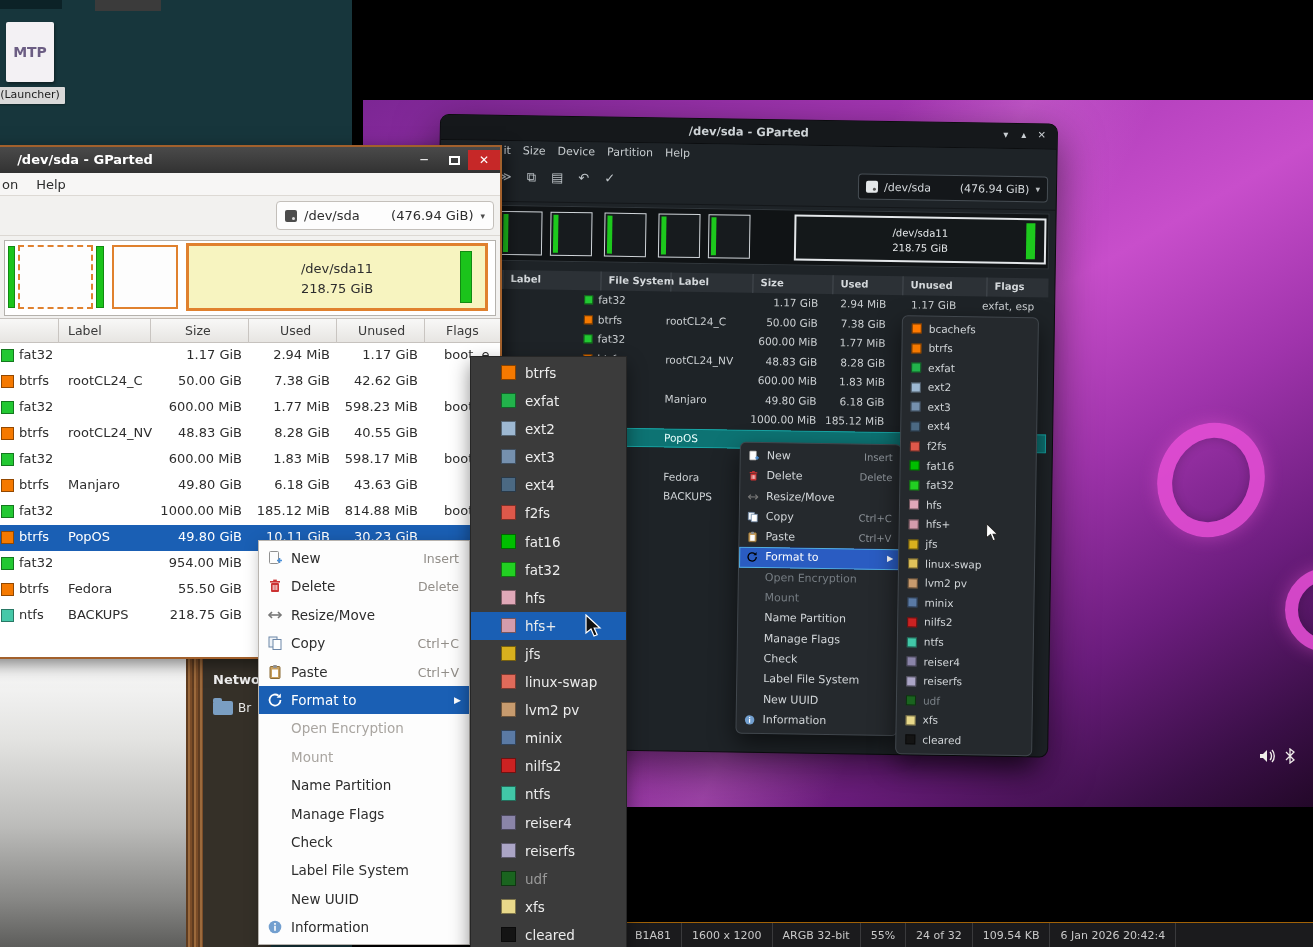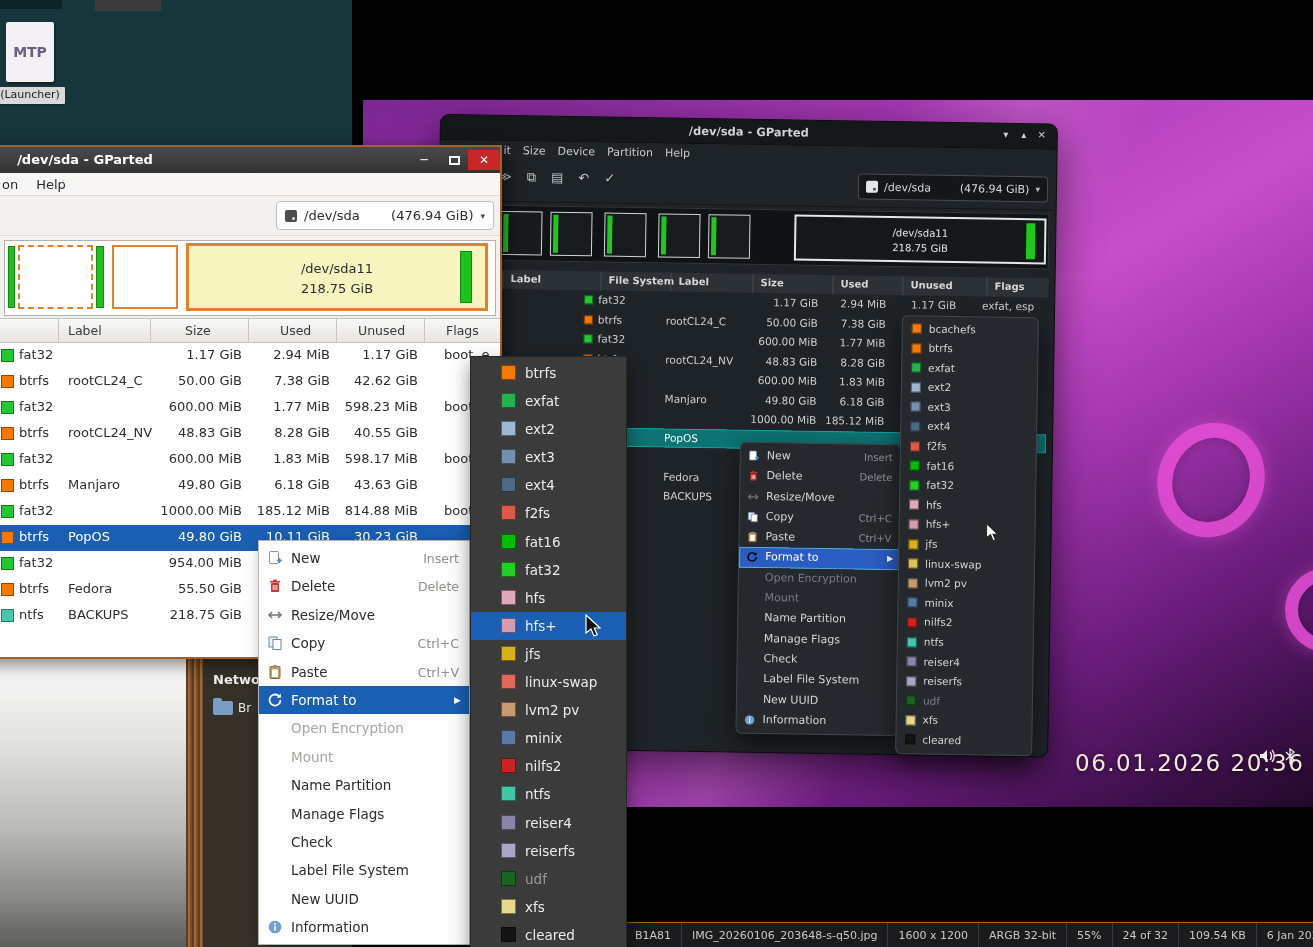--- a/index.html
+++ b/index.html
@@ -573,34 +573,32 @@
               <span class="schip" style="background: rgb(20, 20, 20);"></span>
               <span class="slabel">cleared</span>
             </div>
           </div>
 
         <svg class="cursor" style="left:628px;top:414px;" width="17" height="20" viewBox="0 0 17 20">
           <path d="M2 1 L2 15 L6 12 L8.5 18 L11 17 L8.5 11.5 L13 11.5 Z" fill="#fff" stroke="#222" stroke-width="1"></path>
         </svg>
       </div>
 
-      <div class="timestamp">06.01.2026 20:36</div>
       <div class="cam-icons">
         <svg width="17" height="16" viewBox="0 0 17 16">
           <path d="M1 6h3l4-4v12l-4-4H1z" fill="#f0ecea"></path>
           <path d="M11 4c2 2 2 6 0 8M13 2c3 3 3 9 0 12" stroke="#f0ecea" stroke-width="1.4" fill="none"></path>
         </svg>
         <svg width="10" height="16" viewBox="0 0 10 16">
           <path d="M1 4l8 8-4 3V1l4 3-8 8" stroke="#f0ecea" stroke-width="1.3" fill="none"></path>
         </svg>
       </div>
     </div>
     <div class="statusbar" id="statusbar">
         <span class="seg">B1A81</span>
-        <span class="seg">IMG_20260106_203648-s-q50.jpg</span>
         <span class="seg">1600 x 1200</span>
         <span class="seg">ARGB 32-bit</span>
         <span class="seg">55%</span>
         <span class="seg">24 of 32</span>
         <span class="seg">109.54 KB</span>
         <span class="seg">6 Jan 2026 20:42:4</span>
       </div>
   </div>
 
   <div class="wallfrag"></div>

